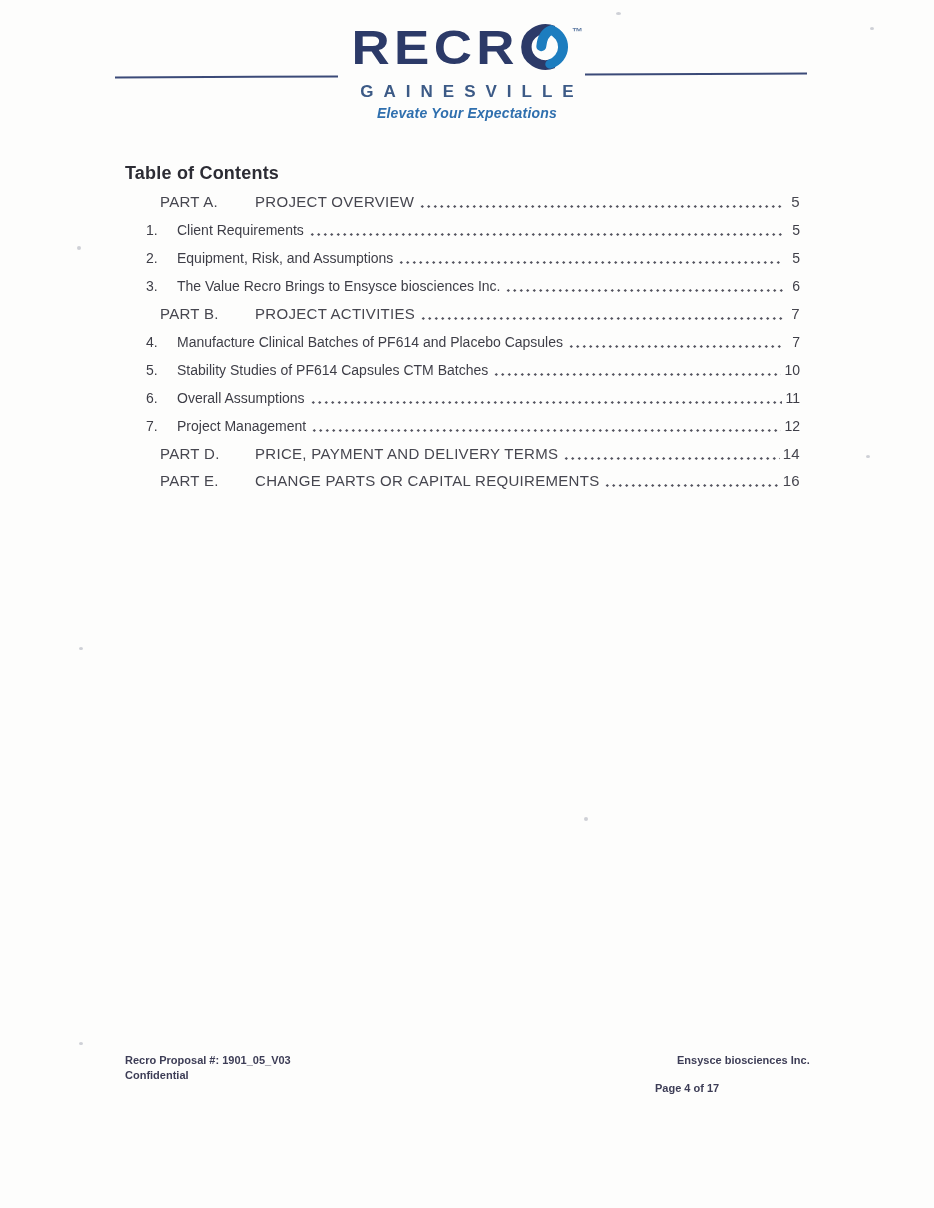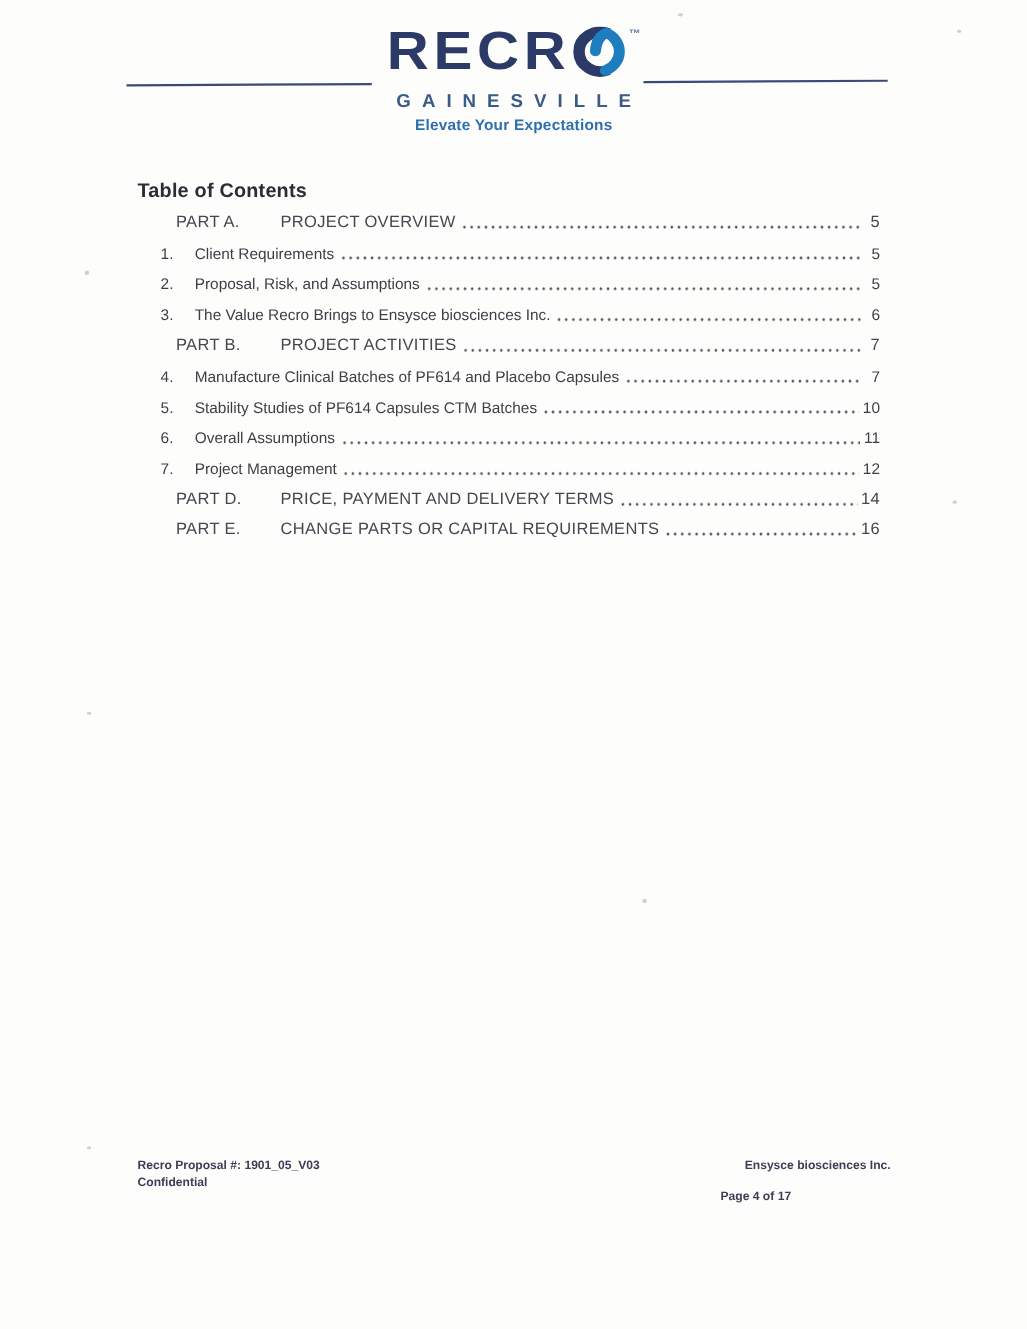--- a/index.html
+++ b/index.html
@@ -23,20 +23,21 @@
     font-size:10px;color:#5f7ba3;align-self:flex-start;
     margin:2px 0 0 2px;font-weight:bold;
   }
   .gainesville{
     margin-top:12px;font-size:17px;font-weight:bold;
     letter-spacing:10px;color:#3c5a86;text-indent:10px;
   }
   .tagline{
     margin-top:3px;font-size:14px;font-weight:600;color:#2f6fae;
     letter-spacing:.2px;
+    font-style:italic;
   }
   .hrule{position:absolute;height:2px;background:#3b4a78;}
   .hrule.left{left:115px;width:223px;top:76px;transform:rotate(-0.3deg);}
   .hrule.right{left:585px;width:222px;top:73px;transform:rotate(-0.3deg);}
   
   .toc{position:absolute;left:125px;top:163px;width:675px;color:#45454e;}
   .toc-title{
     font-size:18px;font-weight:bold;color:#2c2c34;line-height:20px;
     margin:0 0 10px 0;letter-spacing:.2px;
   }
@@ -94,21 +95,21 @@
     <span class="pagenum">5</span>
   </div>
   <div class="row item">
     <span class="label">1.</span>
     <span class="title">Client Requirements</span>
     <span class="leader"></span>
     <span class="pagenum">5</span>
   </div>
   <div class="row item">
     <span class="label">2.</span>
-    <span class="title">Proposal, Risk, and Assumptions</span>
+    <span class="title">Equipment, Risk, and Assumptions</span>
     <span class="leader"></span>
     <span class="pagenum">5</span>
   </div>
   <div class="row item">
     <span class="label">3.</span>
     <span class="title">The Value Recro Brings to Ensysce biosciences Inc.</span>
     <span class="leader"></span>
     <span class="pagenum">6</span>
   </div>
   <div class="row part">

